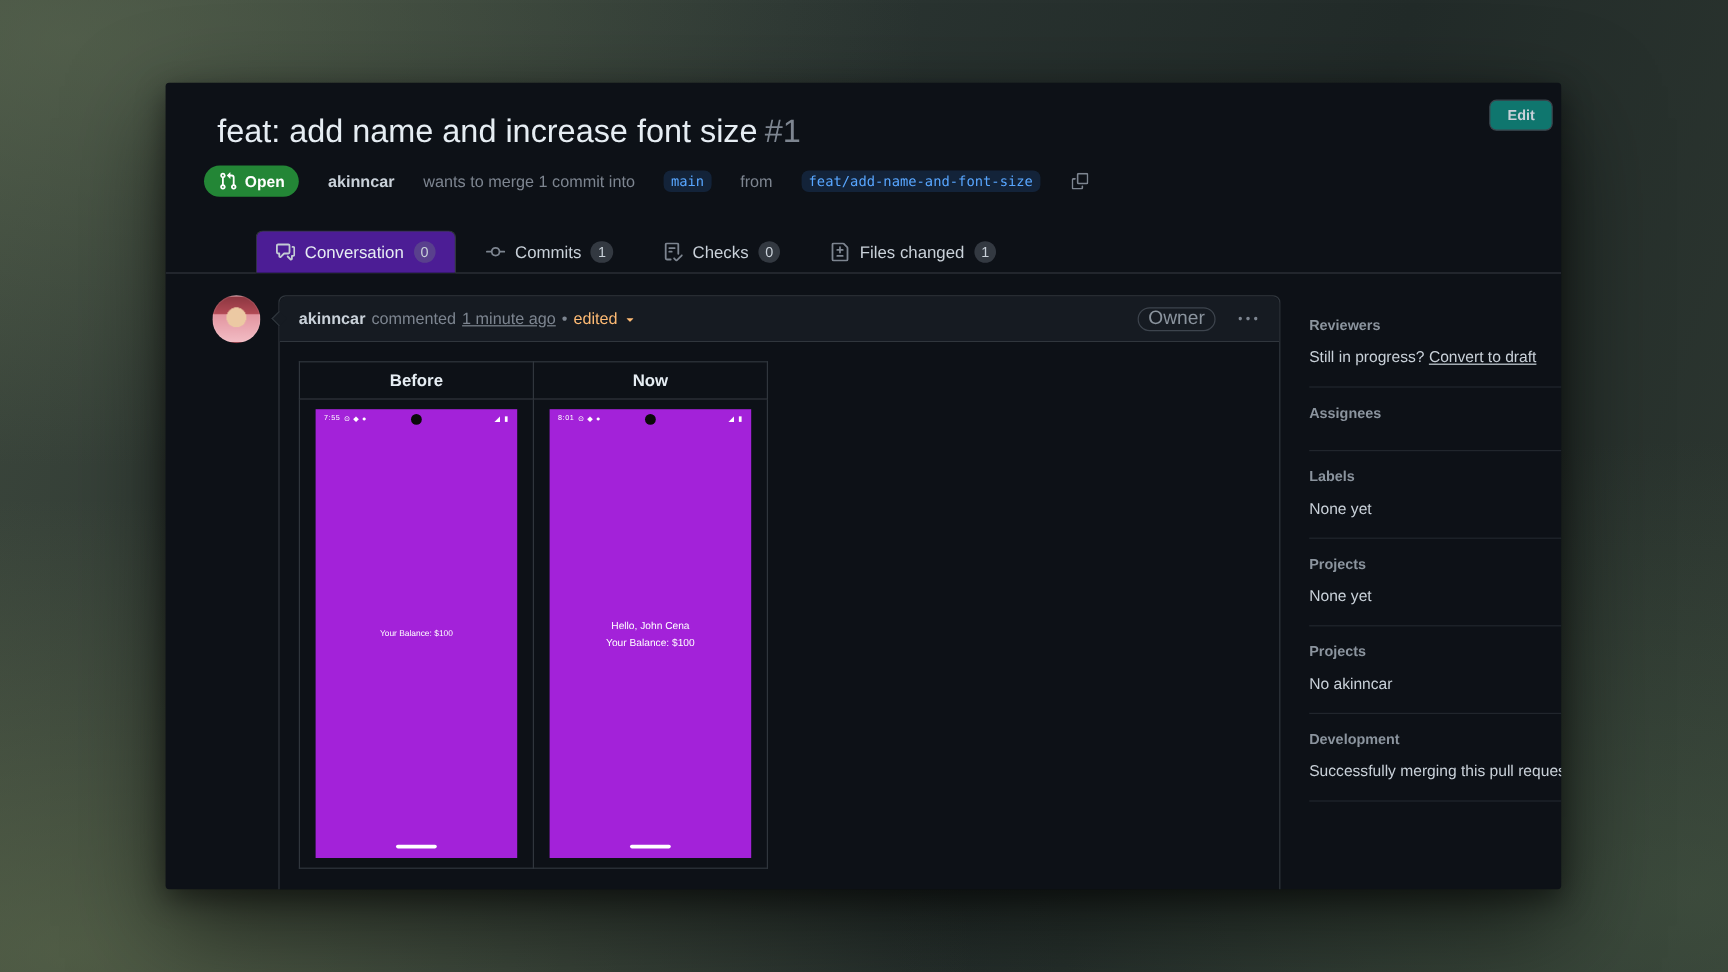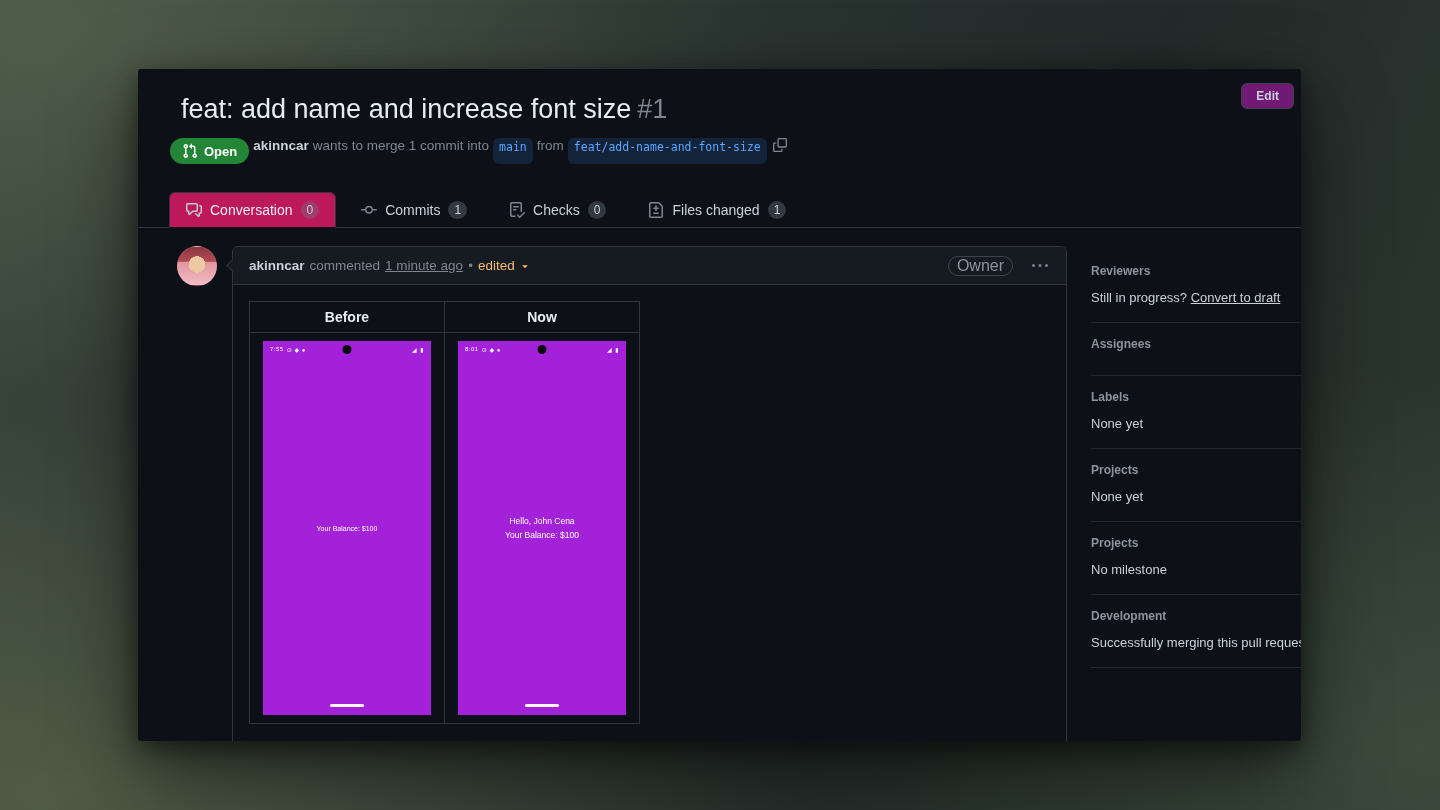--- a/index.html
+++ b/index.html
@@ -19,25 +19,25 @@
     background: #0d1117; color: #c9d1d9; border-radius: 3px; overflow: hidden;
     box-shadow: 0 30px 80px rgba(0,0,0,0.55), 0 8px 24px rgba(0,0,0,0.45);
   }
 
   
   .pr-header { position: relative; padding: 12px 32px 0; }
   .pr-title { margin: 11px; font-size: 27px; line-height: 34px; font-weight: 400; color: #e6edf3; }
   .pr-number { color: #7d8590; margin-left: 6px; font-weight: 300; }
   .btn-edit {
     position: absolute; top: 14px; right: 7px;
-    background: #701a75; border: 1px solid #3d444d; border-radius: 6px;
+    background: #0f766e; border: 1px solid #3d444d; border-radius: 6px;
     color: #c9d1d9; font-size: 12px; font-weight: 700; line-height: 1;
     padding: 6px 14px; cursor: pointer; font-family: inherit;
   }
-  .pr-meta { margin-top: 12px; display: flex; gap: 4px; font-size: 13.5px; color: #7d8590; }
+  .pr-meta { margin-top: 12px; display: flex; align-items: center; gap: 24px; font-size: 13.5px; color: #7d8590; }
   .state-badge {
     display: inline-flex; align-items: center; gap: 6px; height: 26px; padding: 0 12px;
     background: #238636; color: #fff; border-radius: 2em; font-size: 13px; font-weight: 700;
   }
   .author-link { color: #c9d1d9; font-weight: 700; text-decoration: none; cursor: pointer; }
   .branch {
     font-family: "DejaVu Sans Mono", "Liberation Mono", monospace;
     font-size: 11.5px; background: rgba(56,139,253,0.15); color: #58a6ff;
     border-radius: 6px; padding: 2px 6px; text-decoration: none; cursor: pointer;
   }
@@ -45,21 +45,21 @@
 
   
   .tabnav { margin-top: 28px; border-bottom: 1px solid #30363d; padding: 0 31px; display: flex; gap: 8px; }
   .tab {
     display: inline-flex; align-items: center; gap: 8px;
     padding: 8px 16px; font-size: 14px; line-height: 16px; color: #c9d1d9;
     text-decoration: none; cursor: pointer;
     border: 1px solid transparent; border-radius: 6px 6px 0 0; margin-bottom: -1px;
   }
   .tab .octicon { color: #7d8590; }
-  .tab.active { background: #be185d; border-color: #30363d #30363d #0d1117; color: #e6edf3; }
+  .tab.active { background: #4c1d95; border-color: #30363d #30363d #0d1117; color: #e6edf3; margin-left: 44px; }
   .tab.active .octicon { color: #c3ccd4; }
   .count-pill {
     background: rgba(110,118,129,0.4); color: #c9d1d9; border-radius: 2em;
     font-size: 12px; line-height: 18px; padding: 0 6px; font-weight: 500;
   }
 
   
   .main { display: flex; align-items: flex-start; padding: 18px 0 0 39px; }
   .avatar {
     width: 40px; height: 40px; border-radius: 50%; flex: none; cursor: pointer;
@@ -275,21 +275,21 @@
         <p class="sb-line">None yet</p>
       </section>
 
       <section class="sb-section">
         <h3 class="sb-heading">Projects</h3>
         <p class="sb-line">None yet</p>
       </section>
 
       <section class="sb-section">
         <h3 class="sb-heading">Projects</h3>
-        <p class="sb-line">No milestone</p>
+        <p class="sb-line">No akinncar</p>
       </section>
 
       <section class="sb-section">
         <h3 class="sb-heading">Development</h3>
         <p class="sb-line nowrap">Successfully merging this pull request</p>
       </section>
     </aside>
   </div>
 </div>
 

